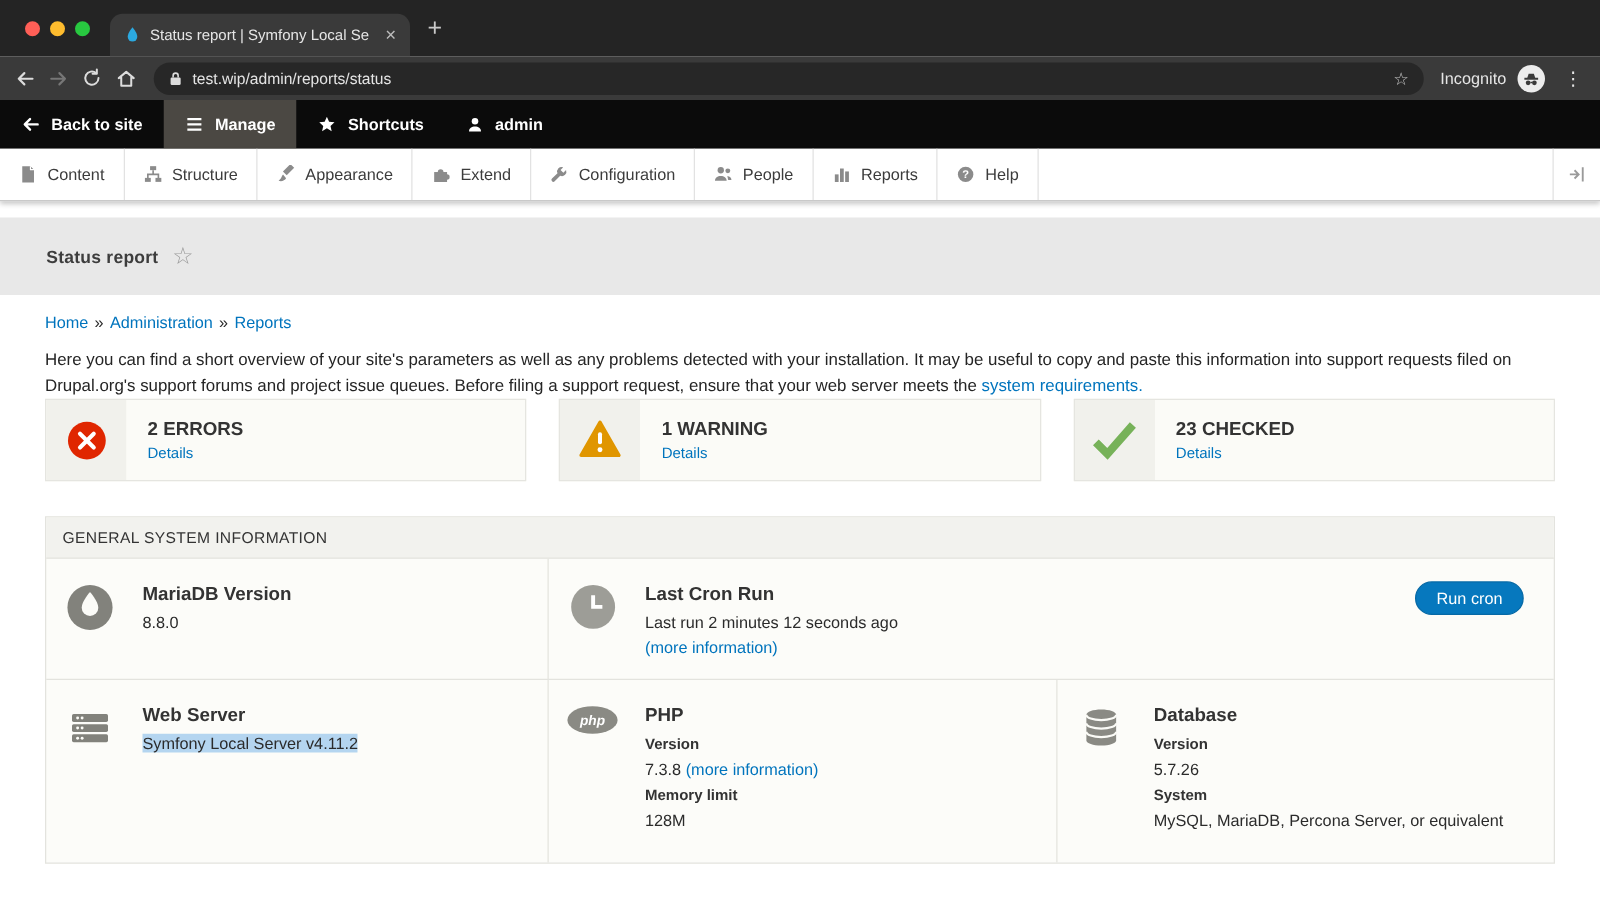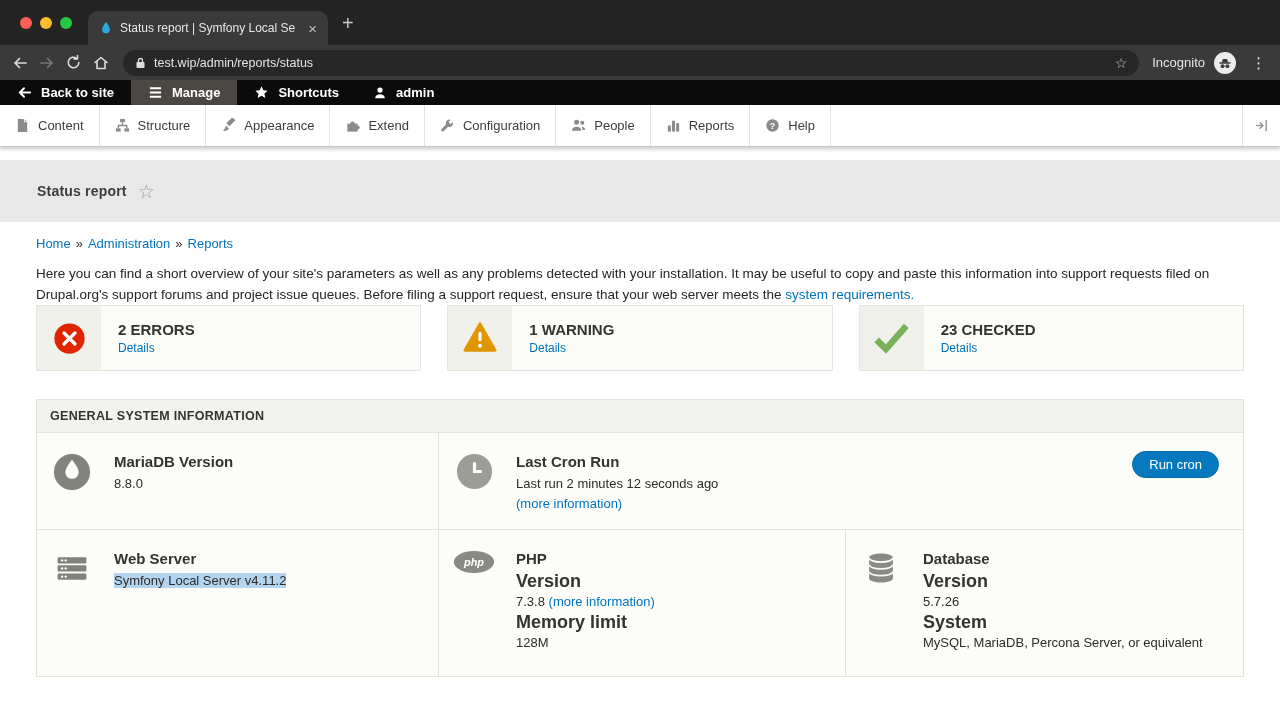--- a/index.html
+++ b/index.html
@@ -20,21 +20,21 @@
   .navbtn { width:27px; height:27px; display:flex; align-items:center; justify-content:center; color:#dcdcdc; }
   .navbtn.disabled { color:#767676; }
   .urlfield { flex:1; height:26px; margin:0 9px; background:#272727; border-radius:13px; display:flex; align-items:center; gap:8px; padding:0 12px; }
   .url-text { color:#e4e4e4; font-size:12.5px; flex:1; }
   .url-star { color:#c4c4c4; font-size:14px; }
   .incog-label { color:#e6e6e6; font-size:13px; margin:0 9px 0 4px; }
   .incog-badge { width:22px; height:22px; border-radius:50%; background:#ececec; display:flex; align-items:center; justify-content:center; }
   .menu-dots { color:#e6e6e6; font-size:15px; margin-left:11px; padding:0 4px; }
 
   
-  .admin-toolbar { height:25px; background:#0b0b0b; display:flex; align-items:stretch; color:#fff; font-size:13px; }
+  .admin-toolbar { height:39px; background:#0b0b0b; display:flex; align-items:stretch; color:#fff; font-size:13px; }
   .tbitem { display:flex; align-items:center; gap:9px; padding:0 17px; font-weight:bold; cursor:default; }
   .tbitem.active { background:#4b4843; }
 
   
   .menubar { height:42px; background:#fff; display:flex; align-items:stretch; box-shadow:0 2px 4px rgba(0,0,0,0.22); border-bottom:1px solid #c9c9c9; font-size:13px; color:#3c3c3c; position:relative; z-index:2; }
   .mitem { display:flex; align-items:center; gap:8px; padding:0 15px; border-right:1px solid #e2e2e2; }
   .micon { color:#8b8b8b; display:flex; }
   .mcollapse { margin-left:auto; width:38px; border-left:1px solid #e2e2e2; display:flex; align-items:center; justify-content:center; color:#9a9a9a; }
 
   
@@ -50,32 +50,32 @@
   .intro a { color:#0074bd; text-decoration:none; }
 
   .cards { display:flex; gap:26px; }
   .card { flex:1; display:flex; border:1px solid #e5e5e0; background:#fbfbf7; height:66px; }
   .card-icon { flex:0 0 64px; background:#f1f1ec; display:flex; align-items:center; justify-content:center; }
   .card-body { display:flex; flex-direction:column; justify-content:center; gap:3px; padding:0 17px; }
   .card-label { font-size:15px; font-weight:bold; color:#333; }
   .card-details { font-size:12px; color:#0074bd; text-decoration:none; }
 
   .general { margin-top:28px; border:1px solid #e3e3de; background:#fcfcf9; }
-  .general-header { background:#f2f2ee; border-bottom:1px solid #e3e3de; padding:9px 13px; font-size:12.5px; font-weight:bold; color:#333; letter-spacing:0.3px; }
+  .general-header { background:#f2f2ee; border-bottom:1px solid #e3e3de; padding:9px 13px; font-size:12.5px; font-weight:normal; color:#333; letter-spacing:0.3px; }
   .ggrid { display:grid; grid-template-columns:402px 407px 1fr; }
   .cell { padding:20px 18px 16px 13px; display:flex; gap:20px; }
   .cell-icon { flex:0 0 44px; display:flex; justify-content:center; align-items:flex-start; }
   .row1 { border-bottom:1px solid #e3e3de; min-height:96px; }
   .row2 { min-height:146px; }
   .bright { border-right:1px solid #e3e3de; }
   .span2 { grid-column:2 / 4; position:relative; }
   .cell-title { font-size:15px; font-weight:bold; color:#333; margin-bottom:4px; }
   .cell-line { font-size:13px; color:#2b2b2b; line-height:19.5px; }
   .cell-line a { color:#0074bd; text-decoration:none; }
-  .sub-label { font-size:18px; font-weight:bold; color:#333; line-height:21px; }
+  .sub-label { font-size:12px; font-weight:bold; color:#333; line-height:21px; }
   .selected-text { background:#b4d5f0; }
   .run-cron { position:absolute; top:18px; right:24px; background:#0678be; border:1px solid #0669a6; color:#fff; font-size:13px; padding:5px 16px; border-radius:14px; font-family:inherit; cursor:pointer; }
 </style>
 </head>
 <body>
 
 <div class="screen">
 
   <div class="tabstrip">
     <div class="traffic-lights">

